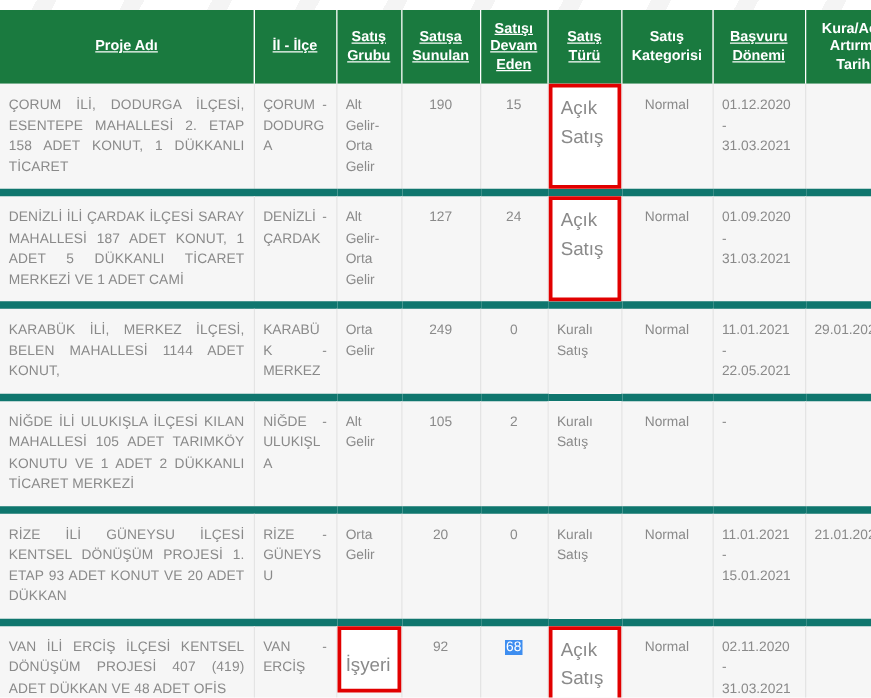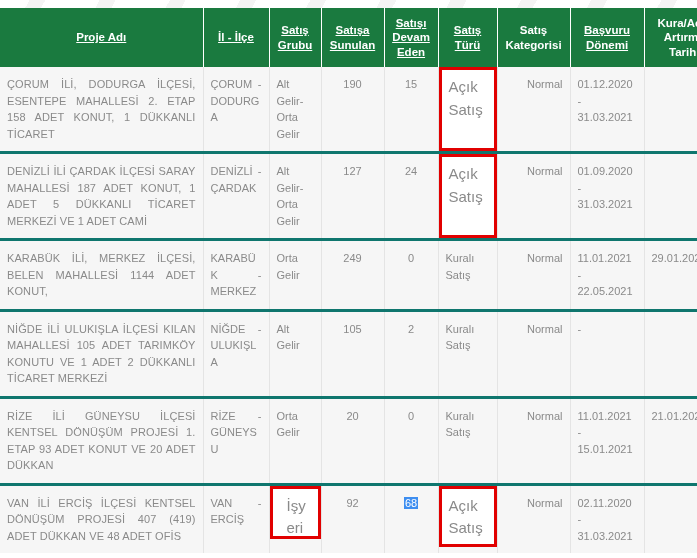--- a/index.html
+++ b/index.html
@@ -64,21 +64,21 @@
     cursor: pointer;
   }
   table.listing thead th .hdr-plain {
     text-decoration: none;
   }
 
   
   table.listing tbody td {
     background: #f6f6f6;
     border-right: 1px solid #e4e4e4;
-    border-bottom: 3px solid #0f766e;
+    border-bottom: 6px solid #0f766e;
     padding: 9px 7px;
     vertical-align: top;
     line-height: 1.5;
     font-size: 11px;
     color: #8a8a8a;
     word-wrap: break-word;
     overflow-wrap: break-word;
   }
   table.listing tbody td:last-child { border-right: none; }
   table.listing tbody tr:last-child td { border-bottom: none; }
@@ -88,21 +88,21 @@
     text-align: justify;
     text-align-last: left;
     font-size: 11px;
     line-height: 1.55;
     letter-spacing: 0.1px;
   }
   td.c-ilce    { text-align: justify; text-align-last: left; }
   td.c-grubu   { text-align: left; }
   td.c-num     { text-align: center; }
   td.c-turu    { text-align: left; position: relative; }
-  td.c-kat     { text-align: right; }
+  td.c-kat     { text-align: center; }
   td.c-donem   { text-align: left; }
   td.c-kura    { text-align: left; }
 
   
   .redbox {
     position: absolute;
     border: 3px solid #e10000;
     background: #ffffff;
     box-sizing: border-box;
     z-index: 5;
@@ -245,21 +245,21 @@
         <td class="c-kat">Normal</td>
         <td class="c-donem">11.01.2021 - 15.01.2021</td>
         <td class="c-kura">21.01.2021</td>
       </tr>
 
       <tr>
         <td class="c-proje">VAN İLİ ERCİŞ İLÇESİ KENTSEL DÖNÜŞÜM PROJESİ 407 (419) ADET DÜKKAN VE 48 ADET OFİS</td>
         <td class="c-ilce">VAN - ERCİŞ</td>
         <td class="c-grubu" style="position:relative;">
           <div class="redbox" style="left:0px; top:0px; right:0px; bottom:14px;">
-            <div class="redbox-inner" style="left:14px;">İşyeri</div>
+            <div class="redbox-inner" style="left:4px;margin-top:12px;">İşyeri</div>
           </div>
         </td>
         <td class="c-num">92</td>
         <td class="c-num">
           <span class="sel-highlight">68</span>
         </td>
         <td class="c-turu">
           <div class="redbox" style="left:0px; top:0px; right:0px; bottom:6px;">
             <div class="redbox-inner">Açık Satış</div>
           </div>

